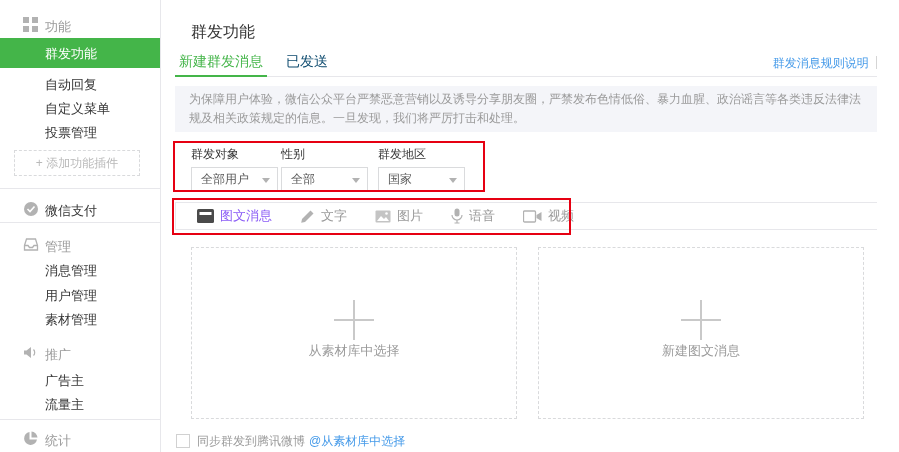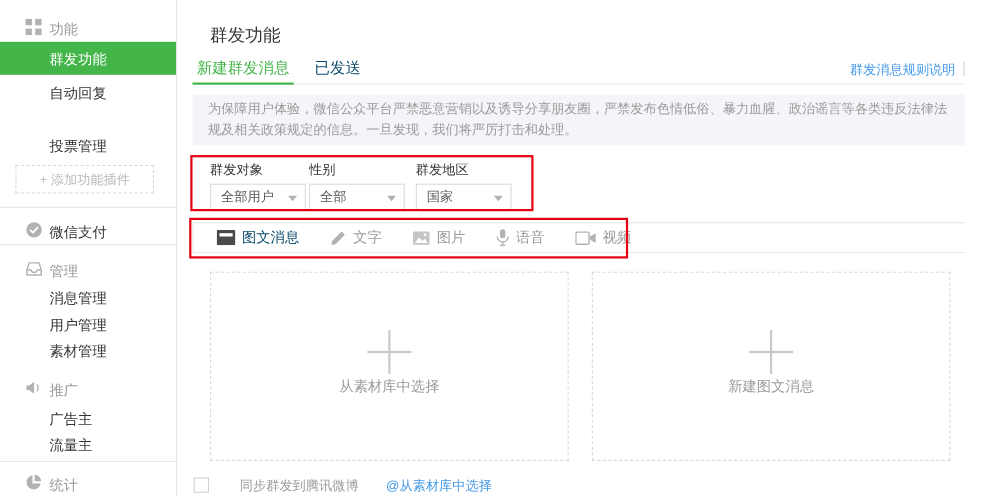--- a/index.html
+++ b/index.html
@@ -38,34 +38,34 @@
   .flabel{font-size:12px;color:#353535;}
   .fselect{position:relative;margin-top:4px;width:87px;height:25px;border:1px solid #dadbdd;background:#fff;
     line-height:23px;padding-left:9px;box-sizing:border-box;color:#595959;cursor:pointer;}
   .caret{position:absolute;right:7px;top:10px;width:0;height:0;
     border-left:4px solid transparent;border-right:4px solid transparent;border-top:5px solid #b2b2b2;}
   
   .msg-toolbar{position:absolute;left:14px;right:13px;top:202px;height:28px;border:1px solid #e7e7eb;
     box-sizing:border-box;display:flex;align-items:center;padding-left:21px;background:#fff;}
   .mt-item{display:flex;align-items:center;margin-right:28px;color:#9a9a9a;font-size:13px;cursor:pointer;}
   .mt-item .micon{margin-right:6px;display:inline-flex;}
-  .mt-item.active{color:#0c4a6e;}
+  .mt-item.active{color:#8b5cf6;}
   
   .ann{position:absolute;border:2px solid #e60012;pointer-events:none;z-index:6;}
   .ann1{left:12px;top:141px;width:308px;height:47px;}
   .ann2{left:11px;top:198px;width:395px;height:33px;}
   
   .card{position:absolute;top:247px;width:326px;height:172px;border:1px dashed #d9dadc;cursor:pointer;background:#fff;box-sizing:border-box;}
   .card1{left:30px;}.card2{left:377px;}
   .plus{position:absolute;left:50%;top:52px;width:40px;height:40px;margin-left:-20px;}
   .plus::before{content:"";position:absolute;left:0;top:19px;width:40px;height:2px;background:#c9c9c9;}
   .plus::after{content:"";position:absolute;left:19px;top:0;width:2px;height:40px;background:#c9c9c9;}
   .clabel{position:absolute;top:94px;left:0;width:100%;text-align:center;color:#9a9a9a;font-size:13px;}
   
-  .sync{position:absolute;left:15px;top:433px;height:16px;display:flex;align-items:center;gap:21px;}
+  .sync{position:absolute;left:15px;top:433px;height:16px;display:flex;align-items:center;}
   .checkbox{width:12px;height:12px;border:1px solid #d1d1d1;background:#fff;margin-right:7px;cursor:pointer;}
   .sync-label{color:#9a9a9a;}
   .mention{color:#459ae9;margin-left:4px;cursor:pointer;}
 </style>
 </head>
 <body>
 
 <div id="app">
 
   <div class="sidebar">
@@ -83,20 +83,23 @@
       </span>
       <span class="slabel">功能</span>
     </div>
 
     <div class="side-item active" style="top:38px">
       <span class="ilabel">群发功能</span>
     </div>
     <div class="side-item" style="top:72px">
       <span class="ilabel">自动回复</span>
     </div>
+    <div class="side-item" style="top:96px">
+      <span class="ilabel">自定义菜单</span>
+    </div>
     <div class="side-item" style="top:120px">
       <span class="ilabel">投票管理</span>
     </div>
 
     <div class="add-plugin">+ 添加功能插件</div>
 
     <div class="sdivider" style="top:188px"></div>
 
     <div class="side-section" style="top:198px">
       <span class="sicon">

